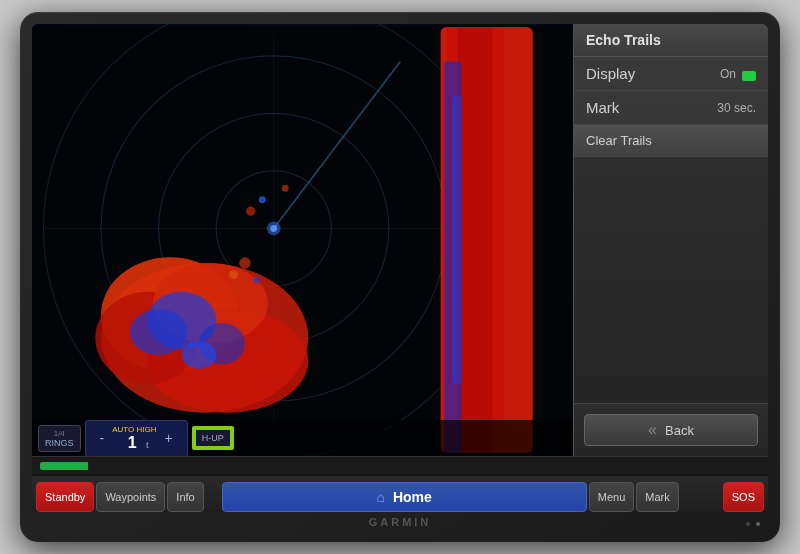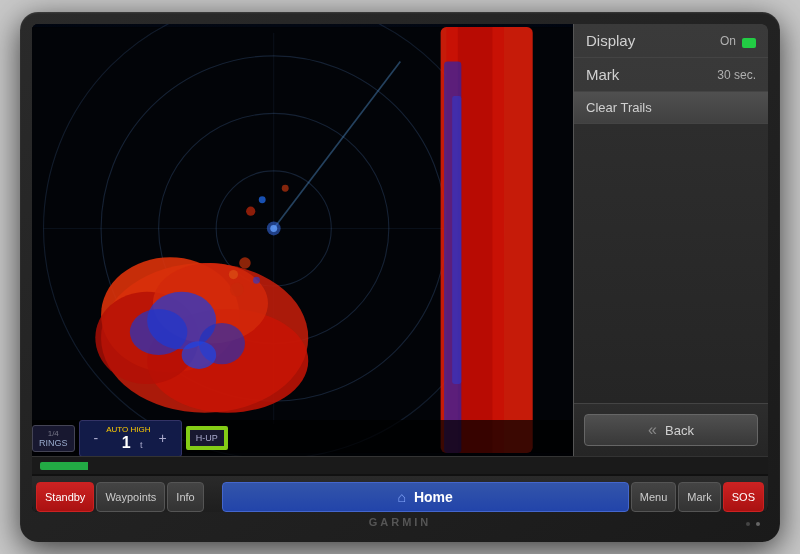--- a/index.html
+++ b/index.html
@@ -152,21 +152,21 @@
     .radar-info-bar {
       position: absolute;
       bottom: 0;
       left: 0;
       right: 0;
       height: 36px;
       background: rgba(0,0,0,0.7);
       display: flex;
       align-items: center;
       gap: 4px;
-      padding: 0 0;
+      padding: 0 6px;
     }
     .radar-info-item {
       background: rgba(30,30,60,0.8);
       border: 1px solid #445;
       border-radius: 3px;
       padding: 3px 6px;
       color: #aac;
       font-size: 10px;
       display: flex;
       flex-direction: column;
@@ -242,20 +242,21 @@
       border-color: #4466cc;
       flex: 1;
       font-size: 14px;
       font-weight: bold;
       margin-left: 16px;
     }
     .nav-btn.sos {
       background: linear-gradient(180deg, #cc2222, #aa1111);
       color: #fff;
       border-color: #cc2222;
+      margin-left: 42px;
     }
     .nav-home-icon {
       color: #88aaff;
       margin-right: 4px;
     }
     
     .garmin-label {
       text-align: center;
       padding: 4px 0 2px;
       color: #555;
@@ -355,20 +356,21 @@
             <span class="range-plus">+</span>
           </div>
 
           <div class="heading-btn">
             <span>H-UP</span>
           </div>
         </div>
       </div>
 
       <div class="right-panel">
+        <div class="panel-title">Echo Trails</div>
 
         <div class="panel-row">
           <span class="panel-row-label">Display</span>
           <span class="panel-row-value">
             <span>On</span>
             <span class="status-indicator"></span>
           </span>
         </div>
 
         <div class="panel-row">

